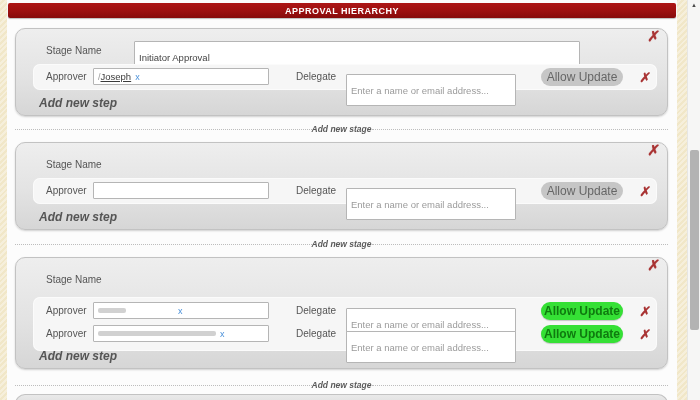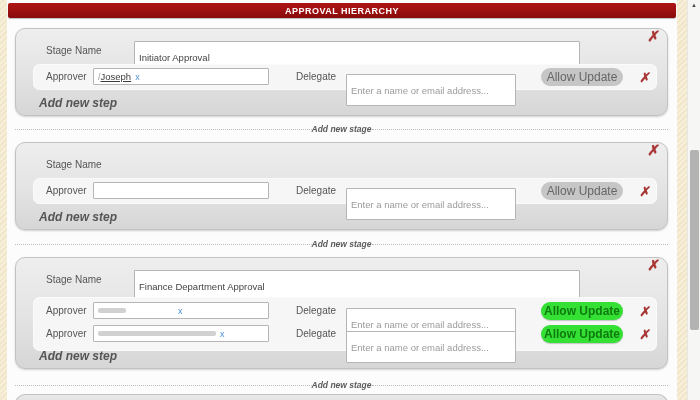--- a/index.html
+++ b/index.html
@@ -161,21 +161,20 @@
 
   <div class="divider" id="divider-2">
     <span class="dots"></span>
     <span class="dtext">Add new stage</span>
     <span class="dots"></span>
   </div>
 
   <section class="stage" id="stage-3">
     <span class="stage-delete">✗</span>
     <label class="lbl stagename-lbl">Stage Name</label>
-    <input class="txt stagename-input" value="Finance Department Approval" style="">
     <div class="strip strip-tall"></div>
 
     <div class="arow" style="top:44px">
       <label class="lbl lbl-a">Approver</label>
       <div class="afield">
         <span class="redact w28"></span>
         <span class="chipx" style="margin-left:52px">x</span>
       </div>
       <label class="lbl lbl-d">Delegate</label>
       <input class="txt dfield" placeholder="Enter a name or email address..." style="">

